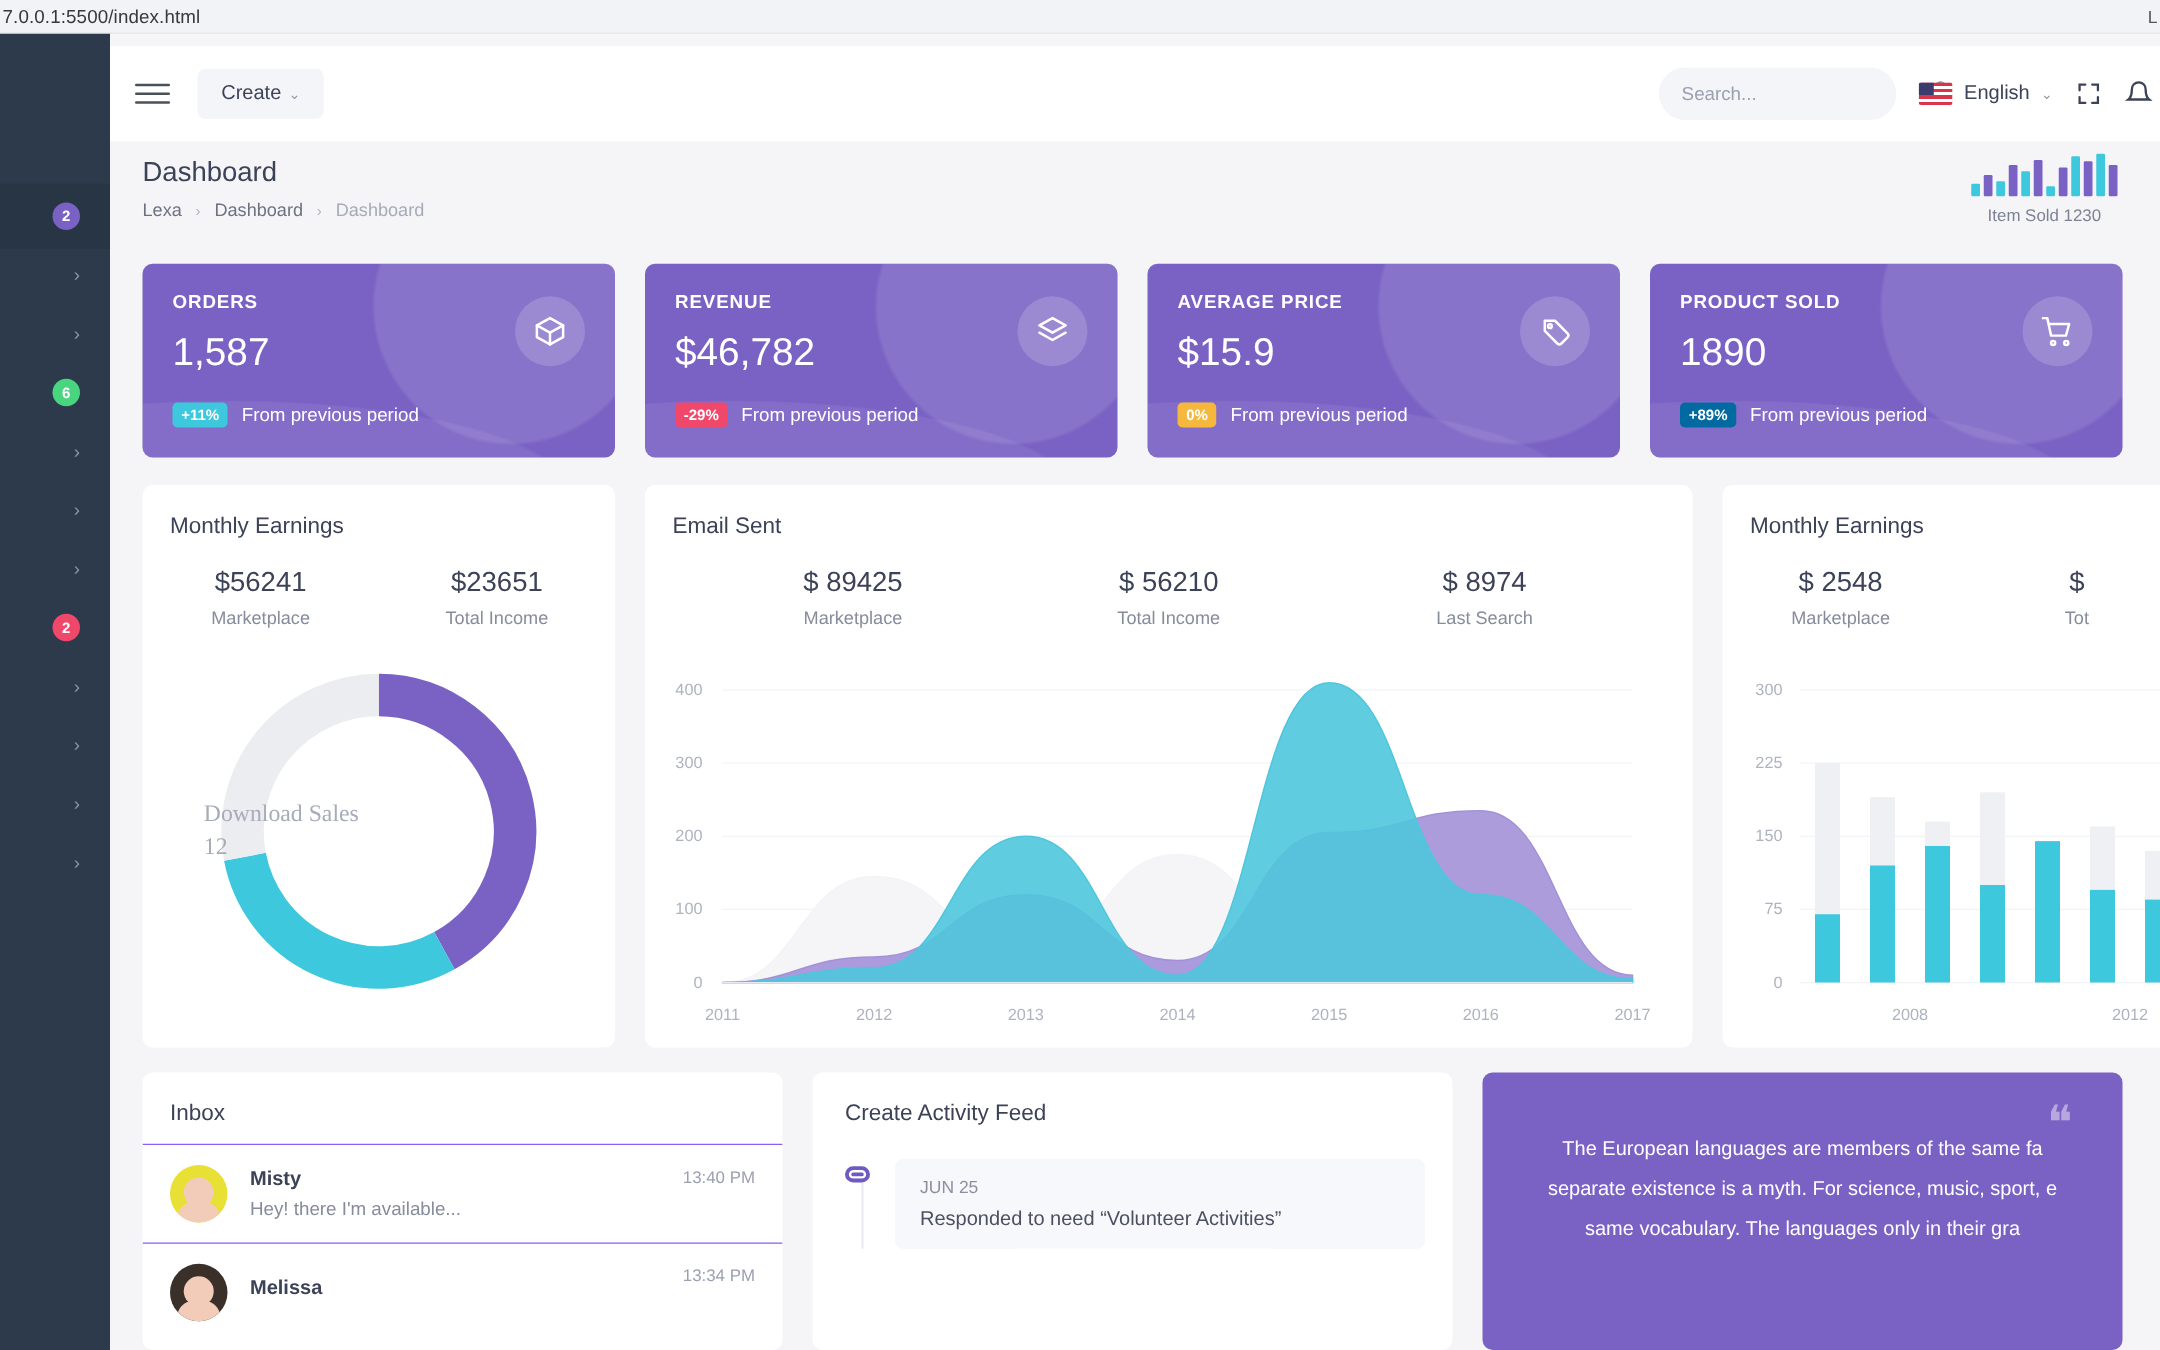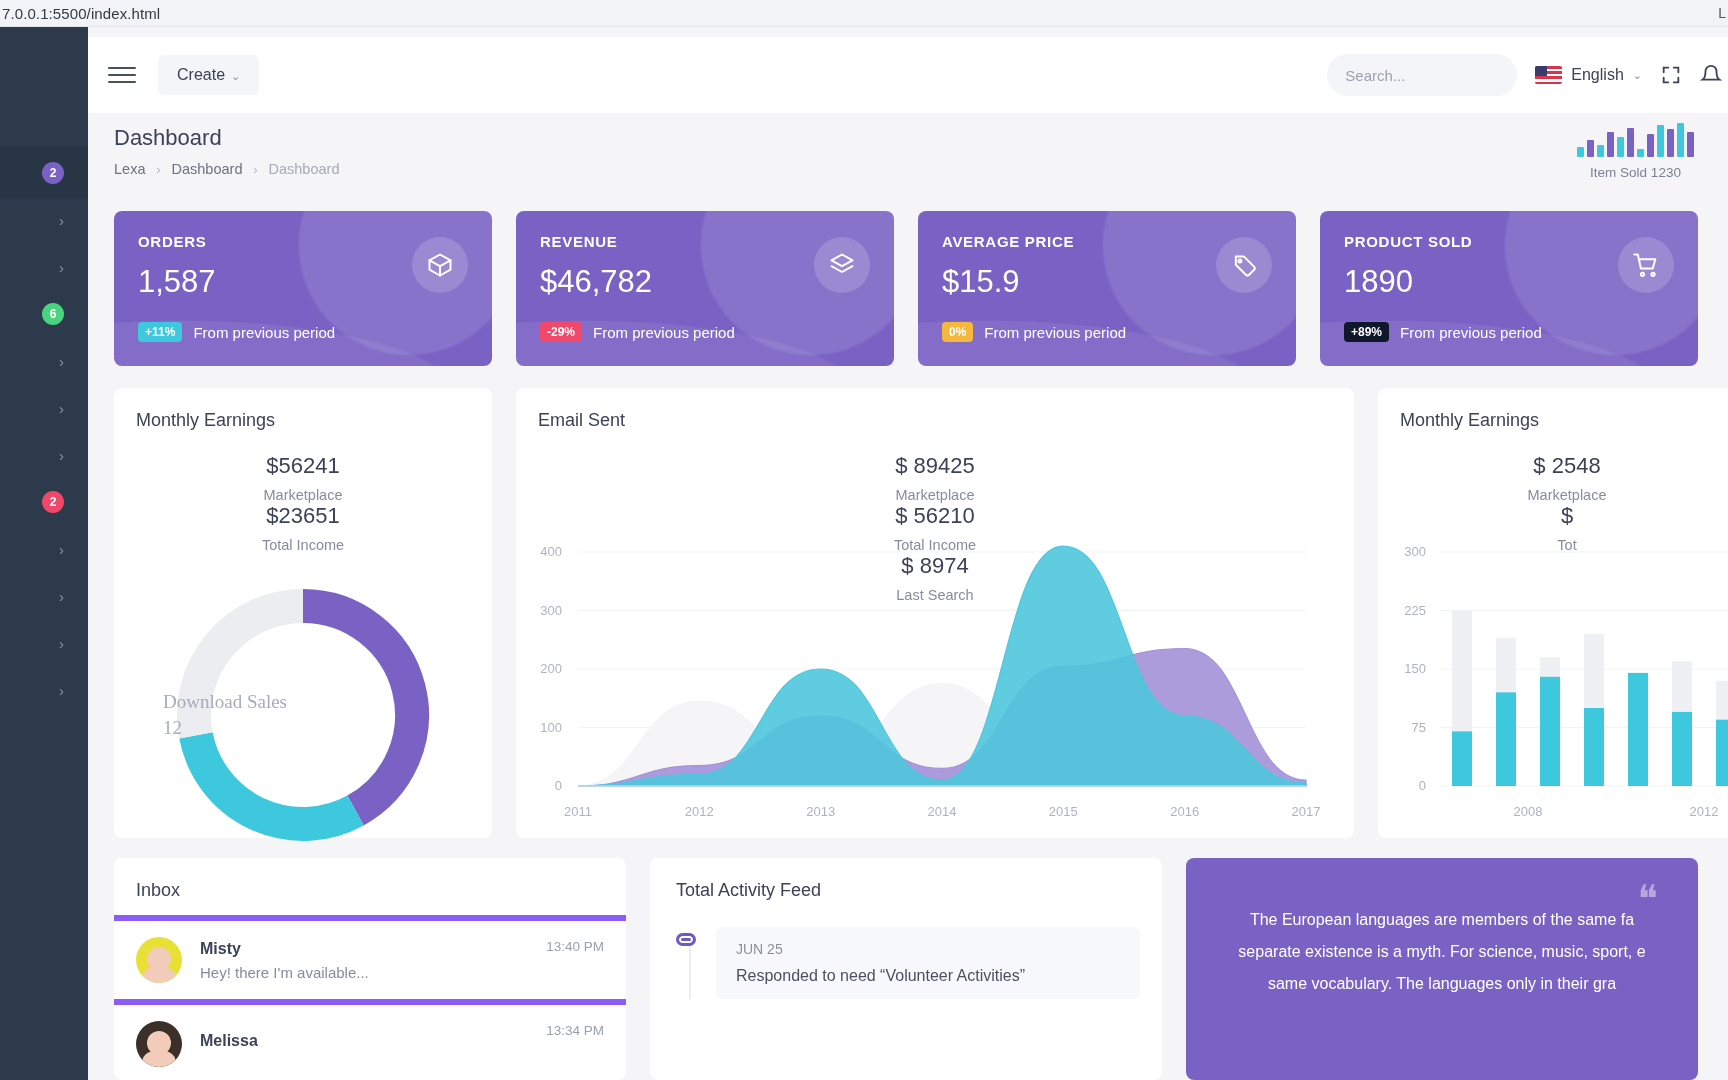--- a/index.html
+++ b/index.html
@@ -129,39 +129,39 @@
     border-radius: 50%; background: rgba(255,255,255,.16);
     display: flex; align-items: center; justify-content: center;
   }
 
   
   .row2 { position: absolute; left: 26px; top: 285px; display: flex; gap: 24px; }
   .card { background: #fff; border-radius: 8px; }
   .card-title {
     font-size: 18px; color: #3c4257; padding: 22px 0 0 22px; font-weight: 400;
   }
-  .mini-stats { display: flex; padding: 22px 0 0 0; flex-direction: column; }
+  .mini-stats { display: flex; padding: 22px 0 0 0; }
   .mini { flex: 1; text-align: center; }
   .mini-val { font-size: 22px; color: #3c4257; }
   .mini-lbl { font-size: 14.5px; color: #868c9b; margin-top: 8px; }
 
   .donut-wrap { display: flex; justify-content: center; margin-top: 22px; }
   .donut-center {
     position: absolute; width: 100%; text-align: left; top: 50%;
     transform: translateY(-50%);
     font-family: Liberation Serif, serif;
   }
   .donut-center .t { font-size: 19px; color: #a7acb8; }
   .donut-center .n { font-size: 19px; color: #a7acb8; margin-top: 4px; }
 
   
   .row3 { position: absolute; left: 26px; top: 755px; display: flex; gap: 24px; }
   .inbox-item {
     display: flex; align-items: center; gap: 18px; padding: 16px 22px;
-    border-top: 6px solid #8b5cf6;
+    border-top: 1px solid #8b5cf6;
   }
   .avatar { width: 46px; height: 46px; border-radius: 50%; flex: none; position: relative; overflow: hidden; }
   .inbox-name { font-size: 16px; color: #3c4257; font-weight: 700; }
   .inbox-msg { font-size: 15px; color: #868c9b; margin-top: 6px; }
   .inbox-time { margin-left: auto; font-size: 13.5px; color: #9aa0b0; align-self: flex-start; padding-top: 2px; }
 
   .feed { position: relative; padding: 26px 22px 0 26px; }
   .feed-line {
     position: absolute; left: 39px; top: 34px; bottom: 0; width: 2px; background: #eceef3;
   }
@@ -353,21 +353,21 @@
             <path d="M20.6 13.4L12 4.8H5v7l8.6 8.6a2 2 0 002.8 0l4.2-4.2a2 2 0 000-2.8z"></path>
             <circle cx="8.5" cy="8.5" r="1.3"></circle>
           </svg>
         </div>
       </div>
       <div class="stat">
         <div class="wave"></div>
         <div class="stat-label">PRODUCT SOLD</div>
         <div class="stat-value">1890</div>
         <div class="stat-foot">
-          <span class="stat-badge" style="background:#0f172a">+89%</span>
+          <span class="stat-badge" style="background:#0369a1">+89%</span>
           <span class="stat-foot-text">From previous period</span>
         </div>
         <div class="stat-icon">
           <svg width="28" height="28" viewBox="0 0 24 24" fill="none" stroke="#fff" stroke-width="1.7" stroke-linecap="round" stroke-linejoin="round">
             <circle cx="9" cy="20" r="1.4"></circle>
             <circle cx="18" cy="20" r="1.4"></circle>
             <path d="M2 3h3l2.6 12h10.2l2.2-8H6"></path>
           </svg>
         </div>
       </div>
@@ -514,21 +514,21 @@
             <span>
               <span style="display:block" class="inbox-name">Melissa</span>
               <span style="display:block" class="inbox-msg"></span>
             </span>
             <span class="inbox-time">13:34 PM</span>
           </div>
         </div>
     </div>
 
     <div class="card" style="width:512px;height:222px;overflow:hidden">
-      <div class="card-title" style="padding-left:26px">Total Activity Feed</div>
+      <div class="card-title" style="padding-left:26px">Create Activity Feed</div>
       <div class="feed">
         <div class="feed-line"></div>
         <div class="feed-item">
           <span class="feed-dot"></span>
           <div class="feed-box">
             <div class="feed-date">JUN 25</div>
             <div class="feed-text">Responded to need “Volunteer Activities”</div>
           </div>
         </div>
       </div>

